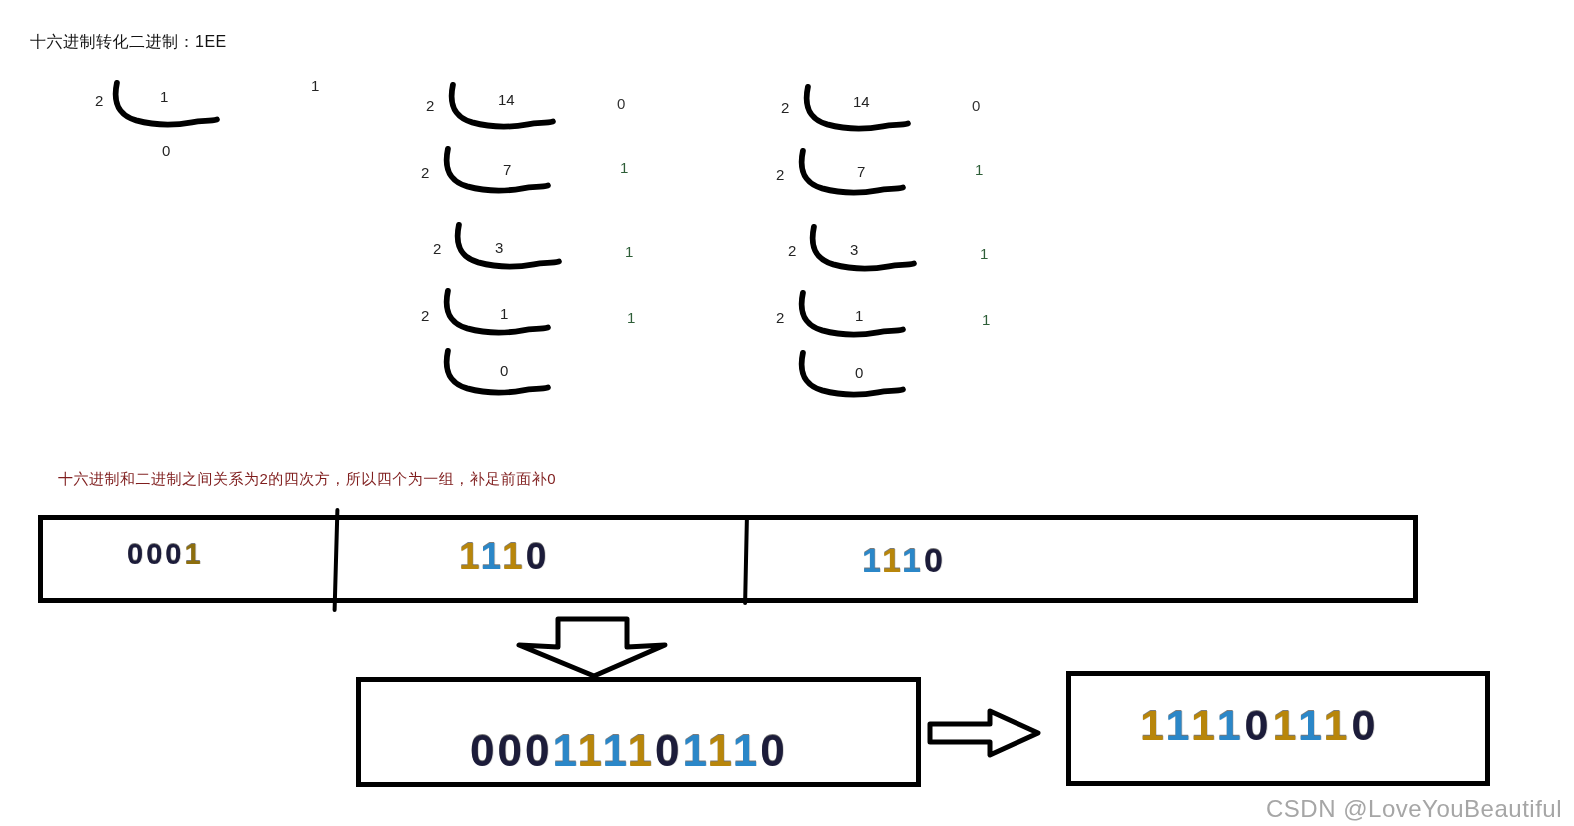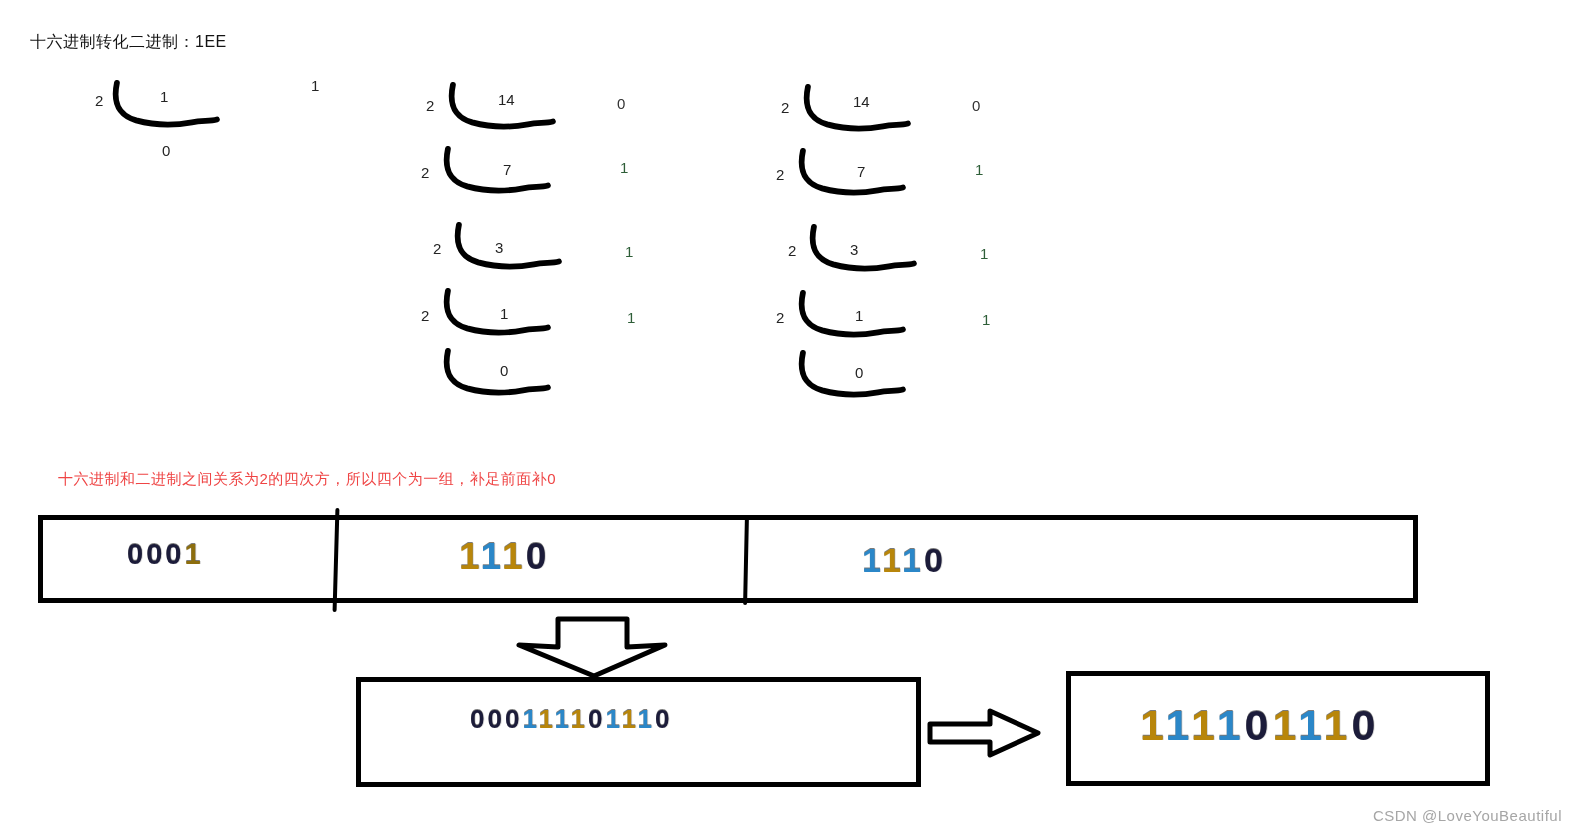--- a/index.html
+++ b/index.html
@@ -1,34 +1,34 @@
 <!DOCTYPE html>
 <html><head>
 <meta charset="utf-8">
 <style>
   html,body{margin:0;padding:0;background:#ffffff;}
   .canvas{position:relative;width:1574px;height:826px;background:#ffffff;overflow:hidden;
           font-family:"Liberation Sans","DejaVu Sans",sans-serif;}
   .title{position:absolute;left:30px;top:32px;font-size:16px;color:#141414;letter-spacing:.5px;}
-  .note{position:absolute;left:58px;top:470px;font-size:15px;color:#ef4444;letter-spacing:.5px;text-align:right;}
+  .note{position:absolute;left:58px;top:470px;font-size:15px;color:#7f1d1d;letter-spacing:.5px;text-align:right;}
   .num{position:absolute;font-size:15px;color:#242424;}
   .rem-green{color:#2e5e38;}
   .rem-dark{color:#333333;}
   .bracket{position:absolute;width:118px;height:50px;}
   .box{position:absolute;border:5px solid #000;background:#fff;box-sizing:border-box;}
   .vdivider{position:absolute;width:4px;background:#000;border-radius:2px;}
   .digits{position:absolute;letter-spacing:3px;font-weight:700;white-space:nowrap;}
   .digits span{text-shadow:0 -1px 0 rgba(15,15,15,.55),1px 0 0 rgba(40,40,40,.18);}
   .d-0001{left:127px;top:538px;font-size:29px;}
   .d-1110a{left:459px;top:536px;font-size:37px;}
   .d-1110b{left:862px;top:541px;font-size:34px;}
-  .d-comb{left:470px;top:704px;font-size:26px;}
+  .d-comb{left:470px;top:726px;font-size:44px;}
   .d-res{left:1140px;top:701px;font-size:43px;letter-spacing:4px;}
   .arrow-svg{position:absolute;}
-  .watermark{position:absolute;right:12px;top:795px;font-size:15px;color:#a6a6a6;letter-spacing:.5px;margin-top:12px;}
+  .watermark{position:absolute;right:12px;top:795px;font-size:24px;color:#a6a6a6;letter-spacing:.5px;}
 </style>
 </head>
 <body>
 
 <div class="canvas">
 
   <svg width="0" height="0" style="position:absolute">
     <defs>
       <path id="bkt" d="M10,3 C6,22 10,36 30,42 C52,48 72,47 88,44 C99,42 107,43 114,41" fill="none" stroke="#000" stroke-width="6" stroke-linecap="round"></path>
     </defs>

